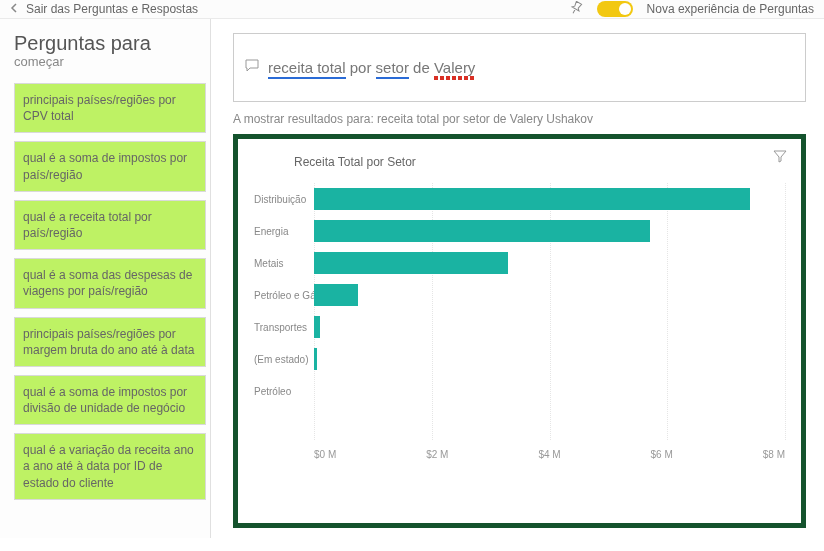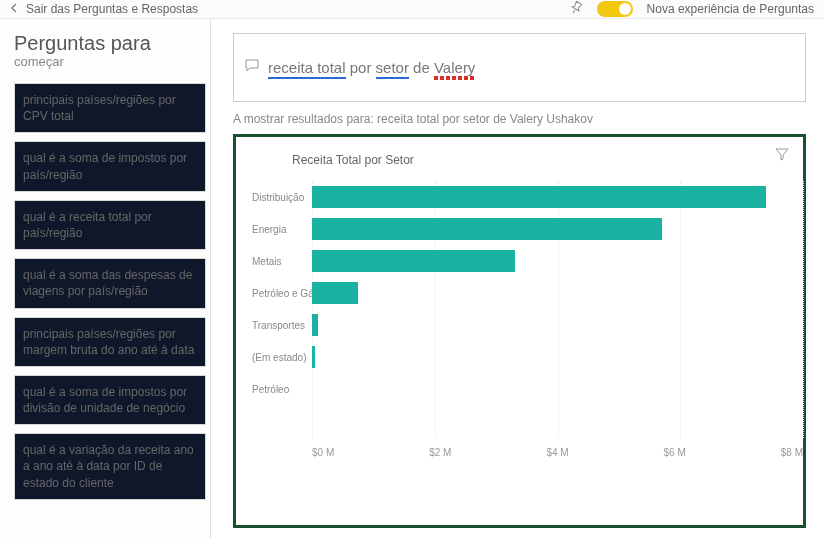--- a/index.html
+++ b/index.html
@@ -45,21 +45,21 @@
   .sidebar h2 { font-size: 20px; font-weight: 400; color: #555; line-height: 1.05; }
   .sidebar .sub { font-size: 13px; color: #888; margin-bottom: 14px; }
   .q-card {
     border: 1px solid #d9d9d9;
     padding: 8px 8px;
     margin-bottom: 8px;
     font-size: 12px;
     color: #666;
     line-height: 1.35;
     cursor: pointer;
-    background: #0f172a;
+    background: #bef264;
   }
   .main {
     flex: 1;
     padding: 14px 18px 10px 18px;
     display: flex;
     flex-direction: column;
   }
   .query-box {
     border: 1px solid #ccc;
     padding: 24px 10px;
@@ -70,23 +70,23 @@
   .query-text { font-size: 15px; color: #777; white-space: nowrap; }
   .qp { padding-bottom: 1px; }
   .ul-blue { border-bottom: 2px solid #2a6bd6; }
   .ul-red  { border-bottom: 2px solid transparent; position: relative; }
   .ul-red::after {
     content:""; position:absolute; left:0; right:0; bottom:-3px; height:4px;
     background: repeating-linear-gradient(90deg,#d93025 0 4px,transparent 4px 6px);
   }
   .showing { font-size: 12px; color: #888; margin: 10px 0 8px 0; }
   .chart-container {
-    border: 3px solid #14532d;
+    border: 5px solid #14532d;
     flex: 1;
-    padding: 12px 0 20px 16px;
+    padding: 12px 16px 20px 16px;
     position: relative;
   }
   .chart-title { font-size: 12px; color: #666; margin: 4px 0 14px 40px; }
   .filter-icon { position: absolute; top: 10px; right: 14px; color: #999; cursor: pointer; }
   .bars-area { position: relative; margin-left: 60px; height: 260px; }
   .bar-row { display: flex; align-items: center; height: 32px; }
   .bar-label { width: 60px; margin-left: -60px; text-align: left; font-size: 10px; color: #888; padding-right: 6px; white-space: nowrap; overflow: visible; }
   .bar-track { flex: 1; position: relative; height: 22px; }
   .bar-fill { position: absolute; top: 0; left: 0; height: 100%; background: #1ab3a2; }
   .grid {

